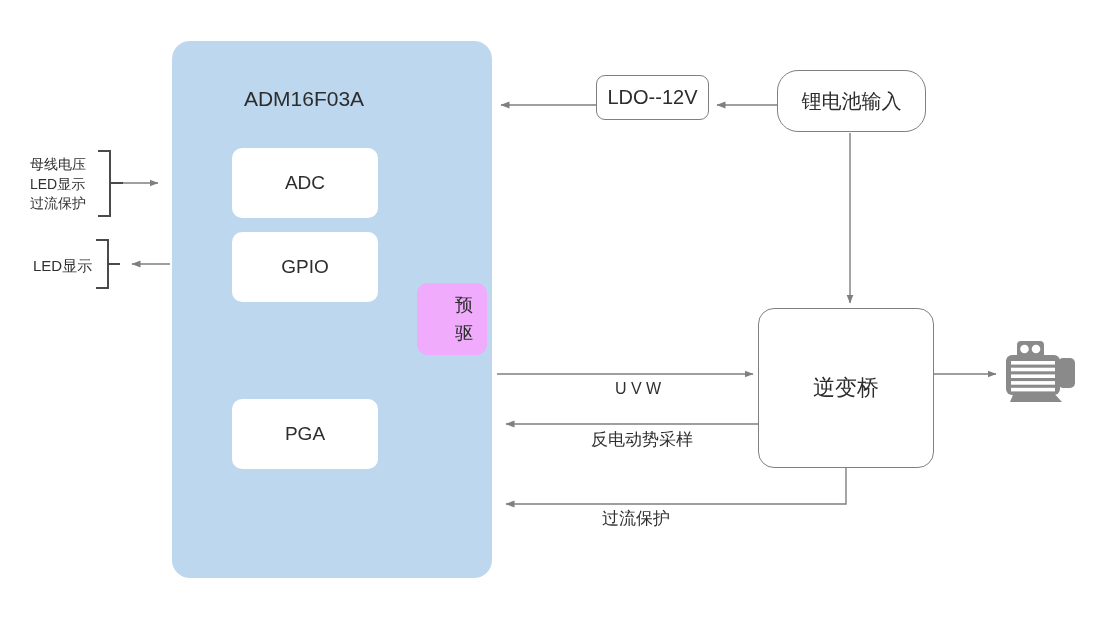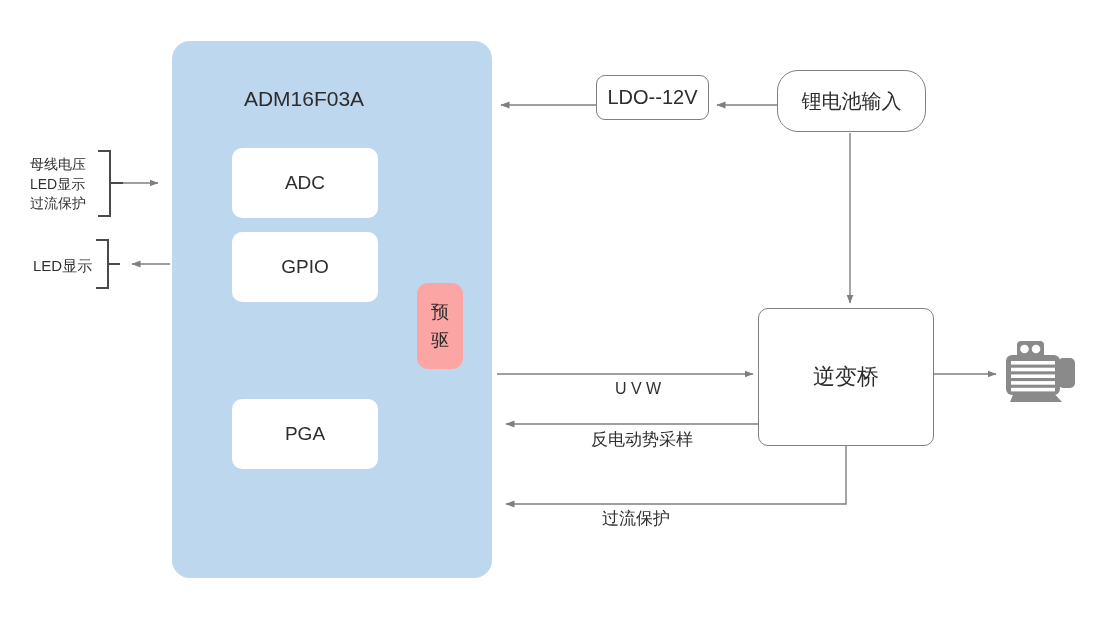--- a/index.html
+++ b/index.html
@@ -19,36 +19,36 @@
     position:absolute; left:58px; top:46px; width:148px;
     text-align:center; font-size:21px; color:#2d2d2d;
   }
   .blk {
     position:absolute; left:60px; width:146px; height:70px;
     background:#ffffff; border-radius:10px;
     display:flex; align-items:center; justify-content:center;
     font-size:19px; color:#2d2d2d;
   }
   .predrv {
-    position:absolute; left:245px; top:242px; width:46px; height:86px;
-    background:#fca5a5; border-radius:11px;
+    position:absolute; left:245px; top:242px; width:46px; height:72px;
+    background:#f0abfc; border-radius:11px;
     display:flex; align-items:center; justify-content:center;
-    font-size:18px; color:#2d2d2d;
+    font-size:18px; color:#2d2d2d;padding-left:24px;
   }
   .predrv span { display:block; width:20px; line-height:28px; word-break:break-all; text-align:center; }
 
   
   .node {
     position:absolute; box-sizing:border-box; background:#ffffff;
     border:1.5px solid #808080;
     display:flex; align-items:center; justify-content:center; color:#2d2d2d;
   }
   .ldo      { left:596px; top:75px;  width:113px; height:45px;  border-radius:9px;  font-size:20px; }
   .battery  { left:777px; top:70px;  width:149px; height:62px;  border-radius:21px; font-size:20px; }
-  .inverter { left:758px; top:308px; width:176px; height:138px; border-radius:10px; font-size:22px; }
+  .inverter { left:758px; top:308px; width:176px; height:160px; border-radius:16px; font-size:22px; }
 
   
   .lbl { position:absolute; color:#303030; }
   .inputs-label { left:30px;  top:155px; font-size:14px; line-height:19.5px; white-space:nowrap; }
   .led-label    { left:33px;  top:257px; font-size:15px; }
   .uvw-label    { left:598px; top:380px; width:80px;  text-align:center; font-size:16px; }
   .bemf-label   { left:586px; top:428px; width:112px; text-align:center; font-size:17px; }
   .ocp-label    { left:602px; top:507px; width:72px;  font-size:17px; }
 
   .motor { position:absolute; left:1004px; top:340px; width:72px; height:64px; }

